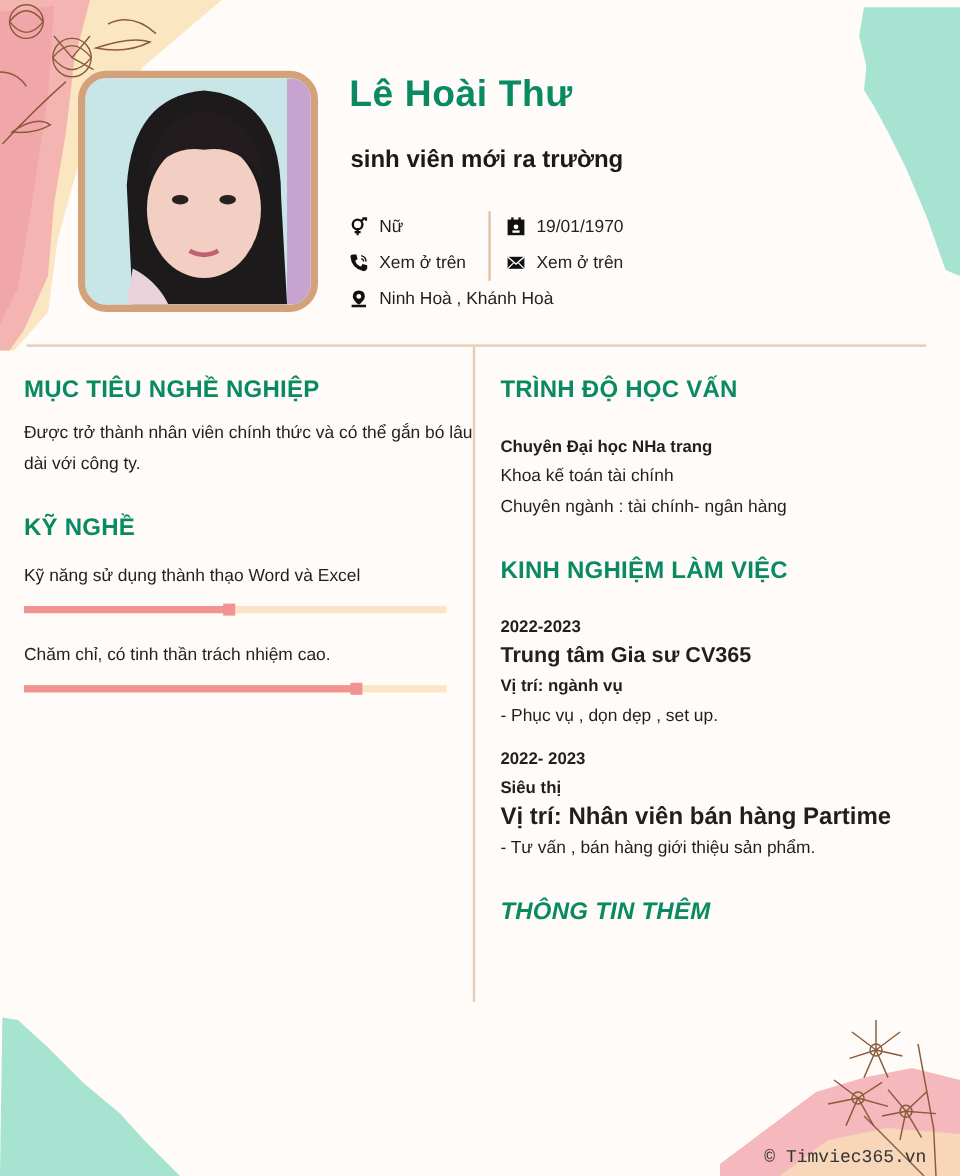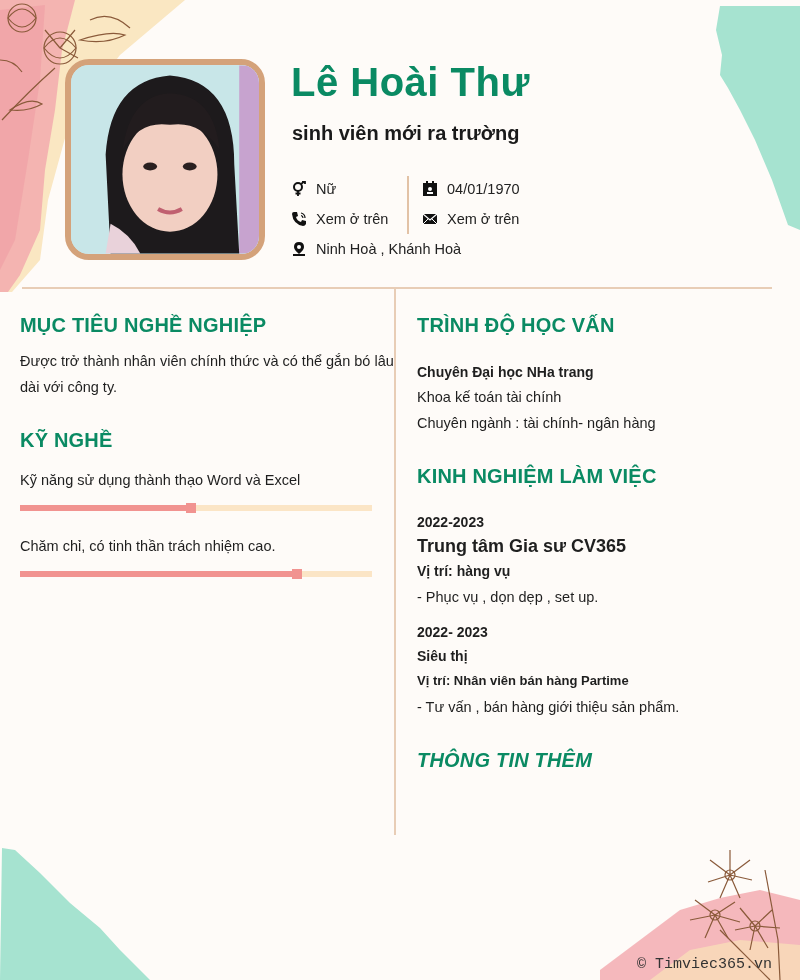--- a/index.html
+++ b/index.html
@@ -25,21 +25,21 @@
     .avatar-frame {
       position: absolute; left: 65px; top: 59px; width: 200px; height: 201px;
       border: 6px solid #d4a27a; border-radius: 24px; overflow: hidden;
       background: #cfe7ea;
     }
     .avatar-frame svg { width: 100%; height: 100%; display: block; }
 
     
     .name {
       position: absolute; left: 291px; top: 60px;
-      font-size: 40px; font-weight: 700; color: #0a8a63; letter-spacing: 0.5px;
+      font-size: 31px; font-weight: 700; color: #0a8a63; letter-spacing: 0.5px;
     }
     .title {
       position: absolute; left: 292px; top: 122px;
       font-size: 20px; font-weight: 700; color: #1a1a1a;
     }
     .info-row {
       position: absolute; display: flex; align-items: flex-start; gap: 9px;
       font-size: 14.5px; color: #222;
     }
     .info-row .ic { width: 16px; height: 16px; display: inline-flex; align-items: center; justify-content: center; }
@@ -167,21 +167,21 @@
   <div class="info-row" style="left:422px; top:181px;">
     <span class="ic">
       <svg viewBox="0 0 16 16">
           <rect x="1" y="2" width="14" height="13" fill="#111"></rect>
           <rect x="4" y="0" width="2" height="4" fill="#111"></rect>
           <rect x="10" y="0" width="2" height="4" fill="#111"></rect>
           <circle cx="8" cy="8" r="2" fill="#fff"></circle>
           <rect x="5" y="11" width="6" height="2" fill="#fff"></rect>
         </svg>
     </span>
-    <span>04/01/1970</span>
+    <span>19/01/1970</span>
   </div>
   <div class="info-row" style="left:422px; top:211px;">
     <span class="ic">
       <svg viewBox="0 0 16 16">
           <rect x="1" y="3" width="14" height="10" fill="#111"></rect>
           <path d="M1,3 L8,9 L15,3" stroke="#fff" stroke-width="1.2" fill="none"></path>
           <path d="M1,13 L6,8 M15,13 L10,8" stroke="#fff" stroke-width="1" fill="none"></path>
         </svg>
     </span>
     <span>Xem ở trên</span>
@@ -210,24 +210,24 @@
 
   <div class="section-title" style="left:417px; top:314px;">TRÌNH ĐỘ HỌC VẤN</div>
   <div class="para bold" style="left:417px; top:359px; font-size:14px;">Chuyên Đại học NHa trang</div>
   <div class="para" style="left:417px; top:384px;">Khoa kế toán tài chính</div>
   <div class="para" style="left:417px; top:410px;">Chuyên ngành : tài chính- ngân hàng</div>
 
   <div class="section-title" style="left:417px; top:465px;">KINH NGHIỆM LÀM VIỆC</div>
 
   <div class="para bold" style="left:417px; top:509px; font-size:14px;">2022-2023</div>
   <div class="para bold" style="left:417px; top:533px; font-size:18px;">Trung tâm Gia sư CV365</div>
-  <div class="para bold" style="left:417px; top:558px; font-size:14px;">Vị trí: hàng vụ</div>
+  <div class="para bold" style="left:417px; top:558px; font-size:14px;">Vị trí: ngành vụ</div>
   <div class="para" style="left:417px; top:584px;">- Phục vụ , dọn dẹp , set up.</div>
 
   <div class="para bold" style="left:417px; top:619px; font-size:14px;">2022- 2023</div>
   <div class="para bold" style="left:417px; top:643px; font-size:14px;">Siêu thị</div>
-  <div class="para bold" style="left:417px; top:668px; font-size:13px;">Vị trí: Nhân viên bán hàng Partime</div>
+  <div class="para bold" style="left:417px; top:668px; font-size:20px;">Vị trí: Nhân viên bán hàng Partime</div>
   <div class="para" style="left:417px; top:694px;">- Tư vấn , bán hàng giới thiệu sản phẩm.</div>
 
   <div class="section-title" style="left:417px; top:749px;font-style:italic;">THÔNG TIN THÊM</div>
 
   <div class="watermark">© Timviec365.vn</div>
 </div>
 
 </body></html>

